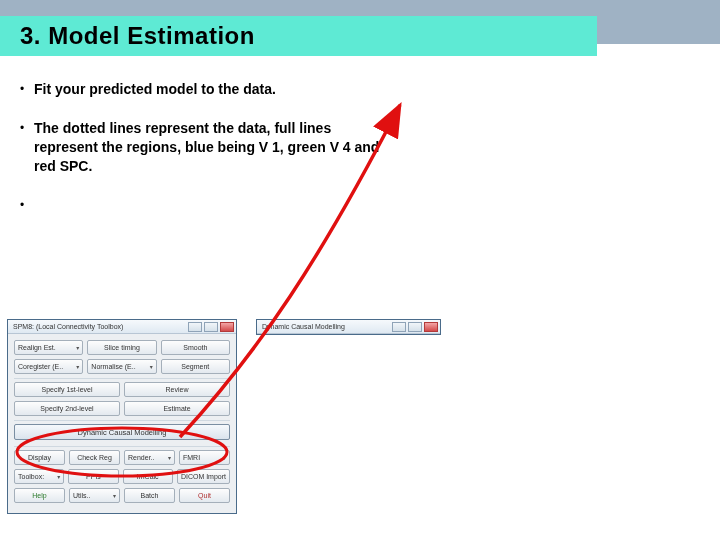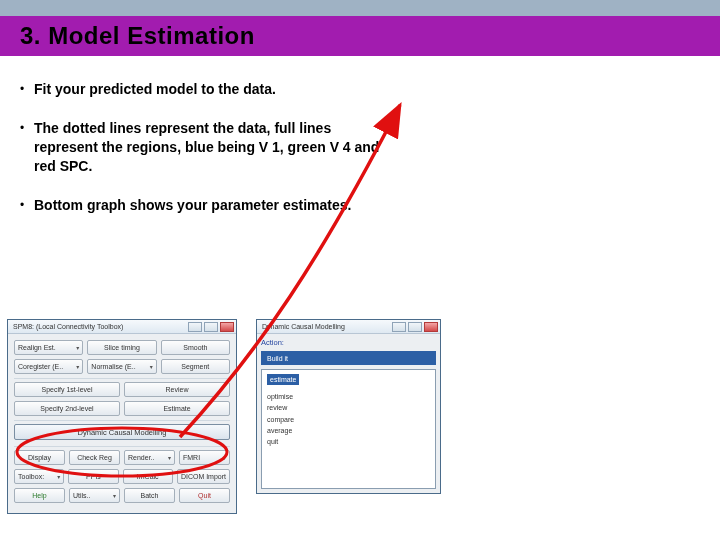--- a/index.html
+++ b/index.html
@@ -13,23 +13,23 @@
   }
   .top-band {
     background: #9fb2c4;
     width: 720px;
     height: 44px;
     position: absolute; top: 0; left: 0;
   }
   .title-box {
     position: absolute;
     top: 16px; left: 0;
-    width: 720px;
+    width: 597px;
     padding: 6px 20px;
-    background: #a21caf;
+    background: #5eead4;
   }
   h1.title {
     font-size: 24px;
     font-weight: bold;
     color: #000;
     letter-spacing: 0.5px;
   }
   .bullets {
     position: absolute;
     top: 80px;
@@ -170,21 +170,20 @@
   <li>
     <span class="dot">•</span>
     <span class="txt">Fit your predicted model to the data.</span>
   </li>
   <li>
     <span class="dot">•</span>
     <span class="txt">The dotted lines represent the data, full lines represent the regions, blue being V 1, green V 4 and red SPC.</span>
   </li>
   <li>
     <span class="dot">•</span>
-    <span class="txt">Bottom graph shows your parameter estimates.</span>
   </li>
 </ul>
 
 <div class="shots">
 
   <div class="win" style="left:7px; top:0; width:230px;">
     <div class="win-titlebar">
       <span class="win-title">SPM8: (Local Connectivity Toolbox)</span>
       <span class="winbtns">
         <span></span>
@@ -265,33 +264,20 @@
   </div>
 
   <div class="win" style="left:256px; top:0; width:185px;">
     <div class="win-titlebar">
       <span class="win-title">Dynamic Causal Modelling</span>
       <span class="winbtns">
         <span></span>
         <span></span>
         <span class="close"></span>
       </span>
-    </div>
-    <div class="panel-body" style="padding:4px;">
-      <div style="font-size:7.5px;color:#2646a0;">Action:</div>
-      <div class="listbox sel">Build it</div>
-      <div class="biglist">
-        <div class="hl">estimate</div>
-        <div style="height:6px"></div>
-        <div>optimise</div>
-        <div>review</div>
-        <div>compare</div>
-        <div>average</div>
-        <div>quit</div>
-      </div>
     </div>
   </div>
 
 </div>
 
 <svg class="annot">
   <defs>
     <marker id="ah" markerWidth="10" markerHeight="8" refX="9" refY="4" orient="auto">
       <path d="M0,0 L10,4 L0,8 Z" fill="#e01010"></path>
     </marker>

